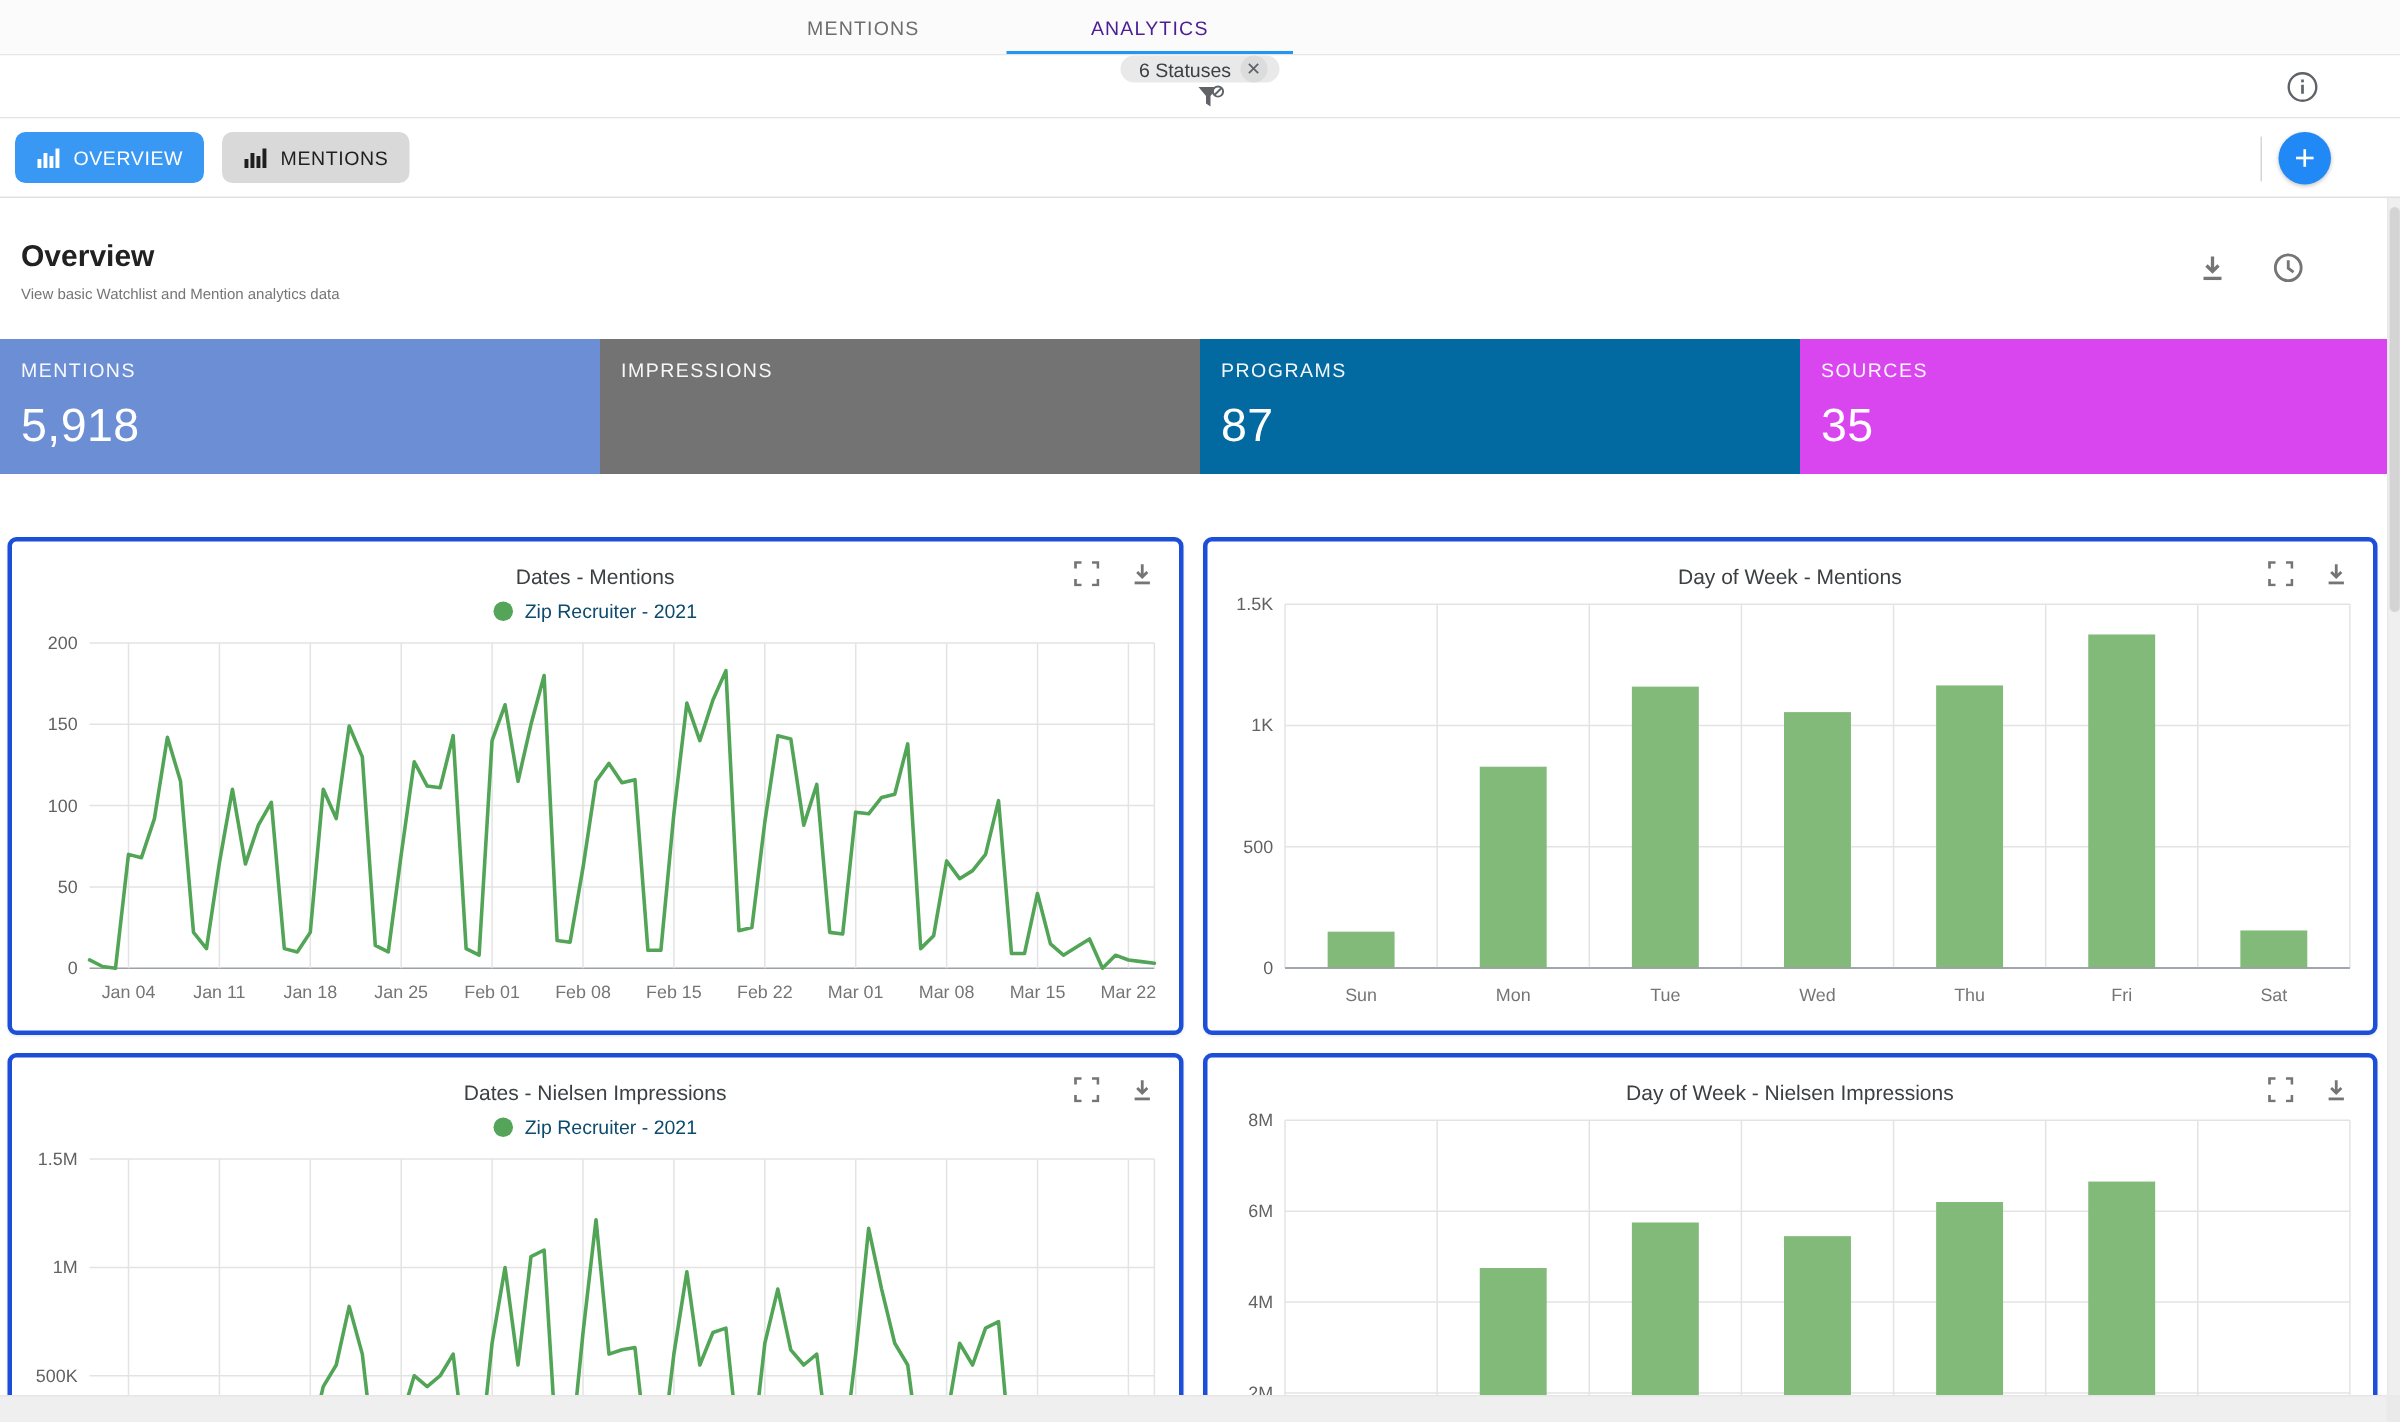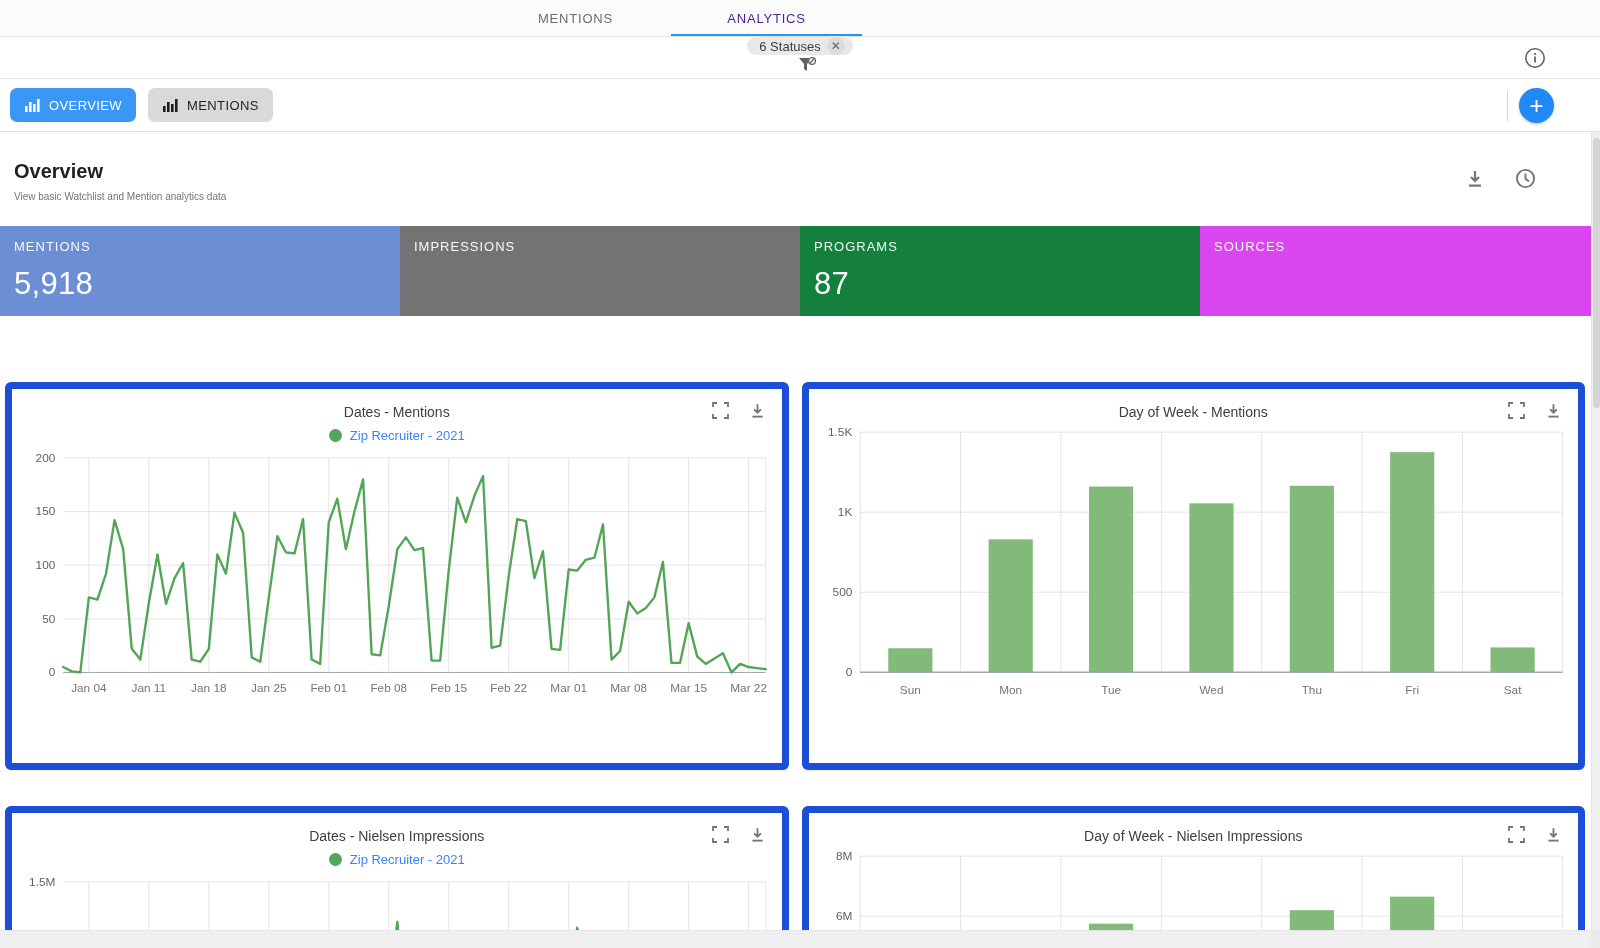--- a/index.html
+++ b/index.html
@@ -53,28 +53,28 @@
 
   
   .stats { display:flex; margin-top:24px; height:90px; }
   .stat { flex:1; color:#fff; padding:13px 0 0 14px; }
   .stat .lbl { font-size:13px; letter-spacing:1px; opacity:.95; }
   .stat .val { font-size:31px; font-weight:400; margin-top:12px; letter-spacing:.3px; }
 
   
   .charts { margin:42px 15px 0 5px; display:grid;
     grid-template-columns:1fr 1fr; gap:12px 13px; }
-  .chart-card { background:#fff; border:7px solid #1d4ed8; border-radius:6px;
-    box-shadow:0 1px 2px rgba(0,0,0,.07); height:388px; position:relative;
-    overflow:hidden;margin-top:24px; }
+  .chart-card { background:#fff; border:3px solid #1d4ed8; border-radius:6px;
+    box-shadow:0 1px 2px rgba(0,0,0,.07); height:332px; position:relative;
+    overflow:hidden; }
   .chart-title { text-align:center; font-size:14px; color:#3c4043;
     padding-top:15px; height:33px; }
   .card-icons { position:absolute; top:13px; right:16px; display:flex; gap:20px; }
   .legend { display:flex; align-items:center; justify-content:center; gap:8px;
-    height:26px; font-size:13px; color:#3b82f6; }
+    height:26px; font-size:13px; color:#0c4a6e; }
   .legend .dot { width:13px; height:13px; border-radius:50%; background:#54a45a; }
   svg.plot { display:block; width:100%; }
   svg.plot.with-legend { height:258px; }
   svg.plot.no-legend { height:284px; }
   svg.plot text { font-family:"Liberation Sans", sans-serif; }
 
   
   .right-strip { position:fixed; top:132px; right:0; width:9px; bottom:0;
     background:#efefef; border-left:1px solid #e4e4e4; }
   .right-thumb { position:absolute; top:6px; left:1px; width:7px; height:270px;
@@ -159,26 +159,27 @@
   </div>
 
   <div class="stats">
     <div class="stat" style="background-color: rgb(107, 142, 212);">
       <div class="lbl">MENTIONS</div>
       <div class="val">5,918</div>
     </div>
     <div class="stat" style="background-color: #737373;">
       <div class="lbl">IMPRESSIONS</div>
     </div>
-    <div class="stat" style="background-color: #15803d;">
+    <div class="stat" style="background-color: #0369a1;">
       <div class="lbl">PROGRAMS</div>
       <div class="val">87</div>
     </div>
     <div class="stat" style="background-color: #d946ef;">
       <div class="lbl">SOURCES</div>
+      <div class="val">35</div>
     </div>
   </div>
 
   <div class="charts">
 
     <div class="chart-card">
       <div class="chart-title">Dates - Mentions</div>
       <div class="card-icons">
         <span class="icon-btn">
           <svg width="17" height="17" viewBox="0 0 17 17">

